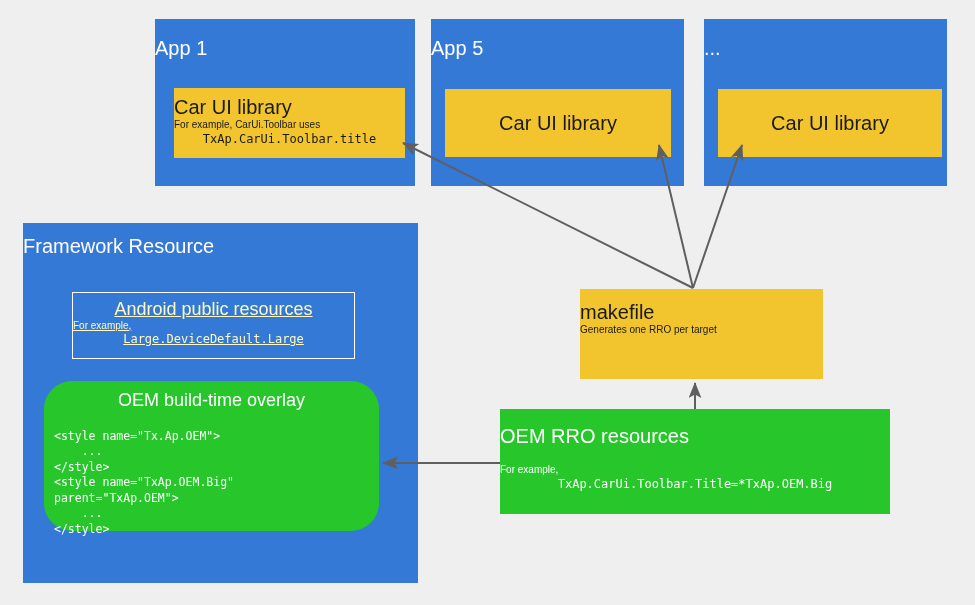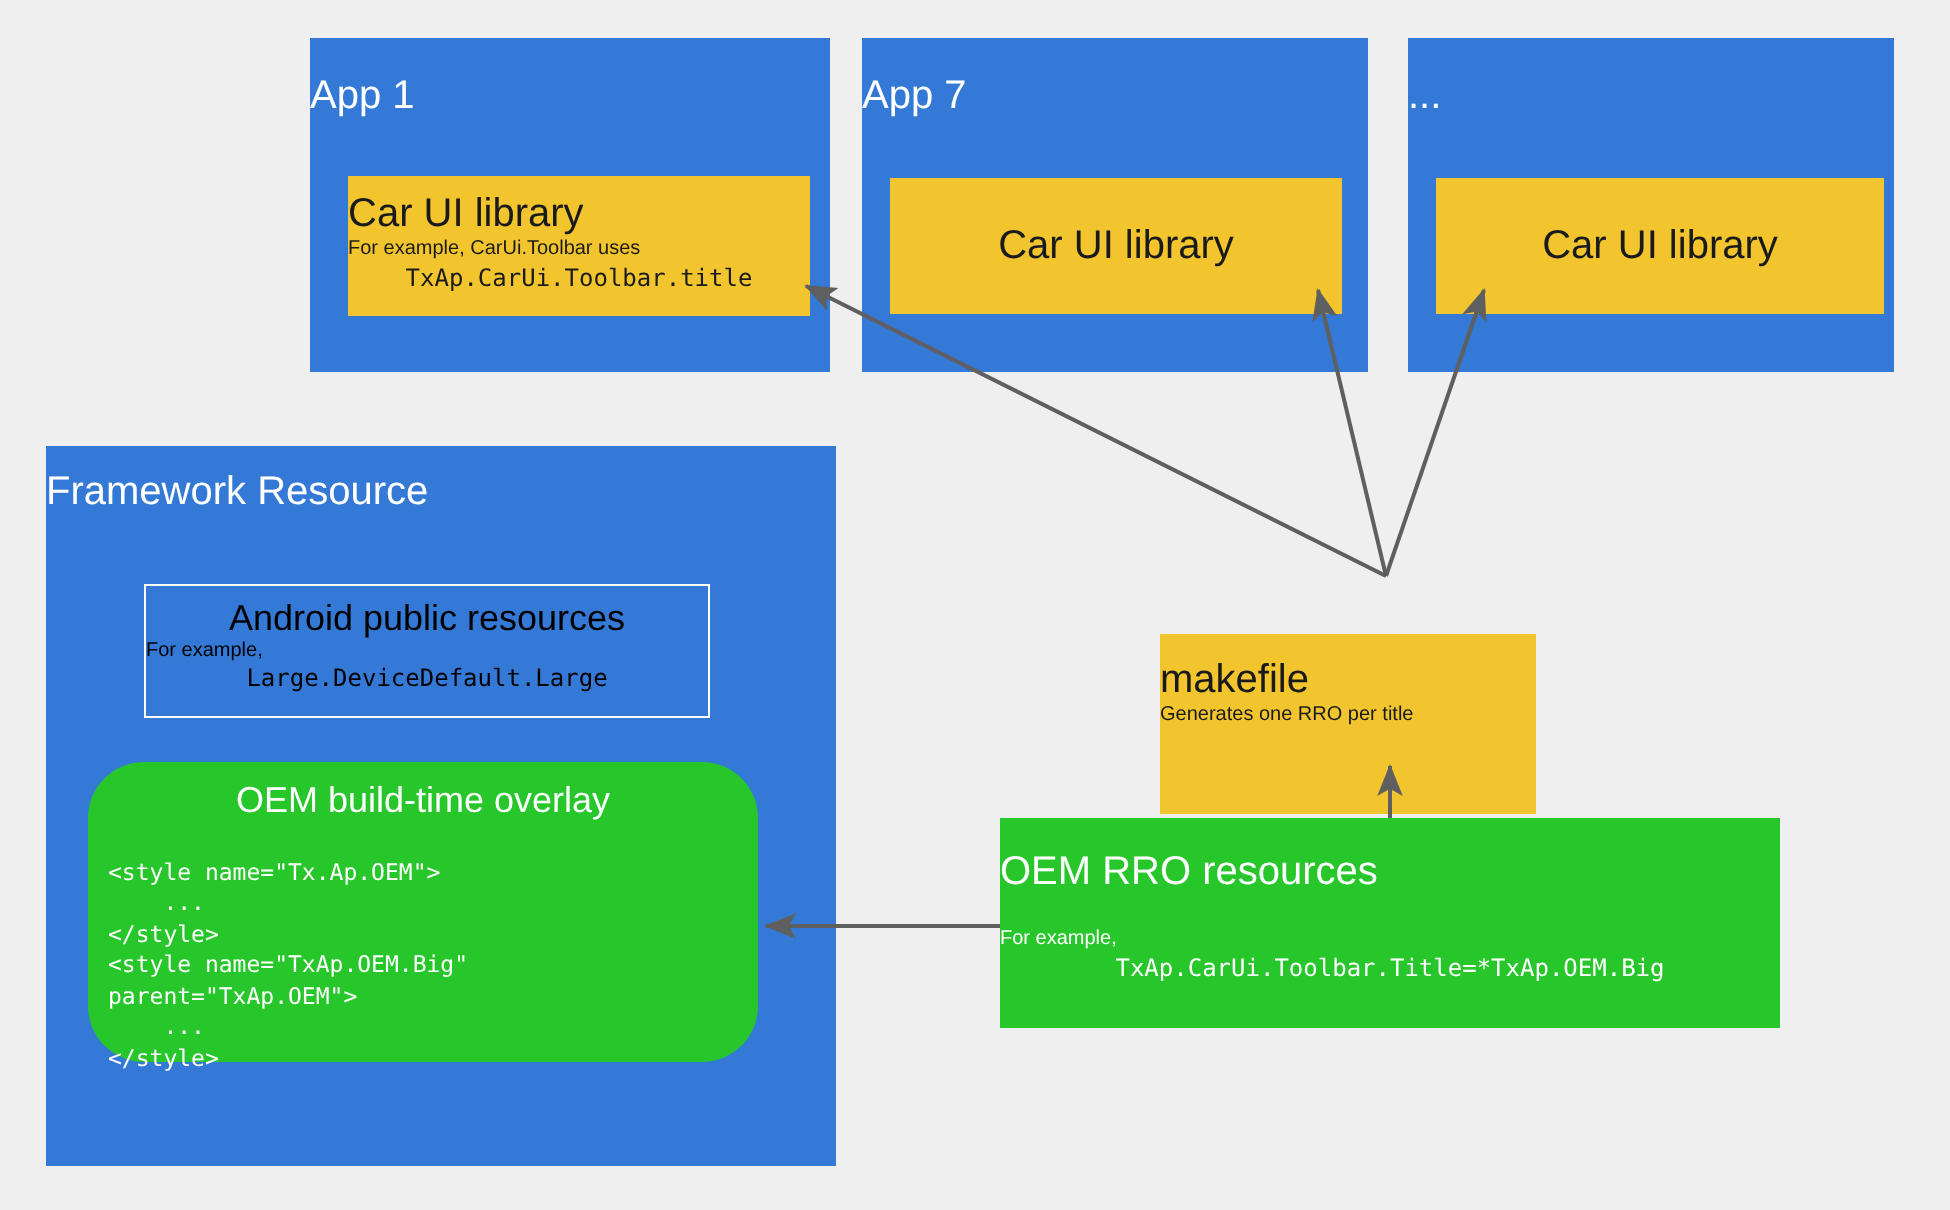--- a/index.html
+++ b/index.html
@@ -28,22 +28,23 @@
   .yellow {
     background: #f2c52f;
     color: #1a1a1a;
   }
   .green {
     background: #27c72b;
     color: #ffffff;
   }
   .outline-blue {
     background: #3579d6;
-    color: #000000;
+    color: #fef9c3;
     border: 1.5px solid #ffffff;
+    text-decoration: underline;
   }
   .title {
     text-align: left;
     font-size: 20px;
     line-height: 1.15;
     font-weight: 400;
   }
   .title-sm {
     text-align: center;
     font-size: 18px;
@@ -93,21 +94,21 @@
   <div class="box blue" style="left:155px; top:19px; width:260px; height:167px;">
     <div class="title pad-top-lg">App 1</div>
   </div>
   <div class="box yellow" style="left:174px; top:88px; width:231px; height:70px;">
     <div class="title pad-top-sm">Car UI library</div>
     <div class="sub">For example, CarUi.Toolbar uses</div>
     <div class="mono">TxAp.CarUi.Toolbar.title</div>
   </div>
 
   <div class="box blue" style="left:431px; top:19px; width:253px; height:167px;">
-    <div class="title pad-top-lg">App 7</div>
+    <div class="title pad-top-lg">App 5</div>
   </div>
   <div class="box yellow center-flex" style="left:445px; top:89px; width:226px; height:68px;">
     <div class="title">Car UI library</div>
   </div>
 
   <div class="box blue" style="left:704px; top:19px; width:243px; height:167px;">
     <div class="title pad-top-lg">...</div>
   </div>
   <div class="box yellow center-flex" style="left:718px; top:89px; width:224px; height:68px;">
     <div class="title">Car UI library</div>
@@ -127,23 +128,23 @@
     <div class="title-sm" style="padding-top:9px;">OEM build-time overlay</div>
     <div class="mono-left" style="padding:18px 0 0 10px;">&lt;style name="Tx.Ap.OEM"&gt;
     ...
 &lt;/style&gt;
 &lt;style name="TxAp.OEM.Big"
 parent="TxAp.OEM"&gt;
     ...
 &lt;/style&gt;</div>
   </div>
 
-  <div class="box yellow" style="left:580px; top:289px; width:188px; height:90px;margin-top:28px;">
+  <div class="box yellow" style="left:580px; top:289px; width:243px; height:90px;">
     <div class="title" style="padding-top:12px;">makefile</div>
-    <div class="sub">Generates one RRO per title</div>
+    <div class="sub">Generates one RRO per target</div>
   </div>
 
   <div class="box green" style="left:500px; top:409px; width:390px; height:105px;">
     <div class="title" style="padding-top:16px;">OEM RRO resources</div>
     <div class="sub" style="padding-top:16px;">For example,</div>
     <div class="mono">TxAp.CarUi.Toolbar.Title=*TxAp.OEM.Big</div>
   </div>
 
   <svg class="arrows" viewBox="0 0 975 605">
     <defs>

